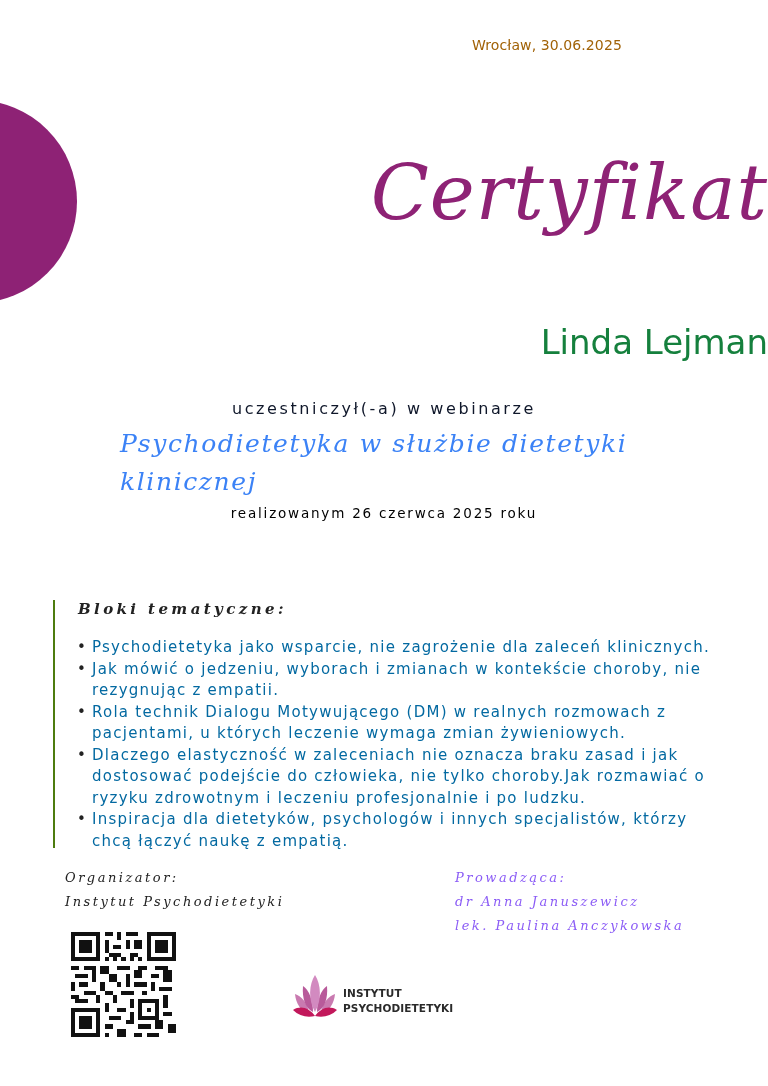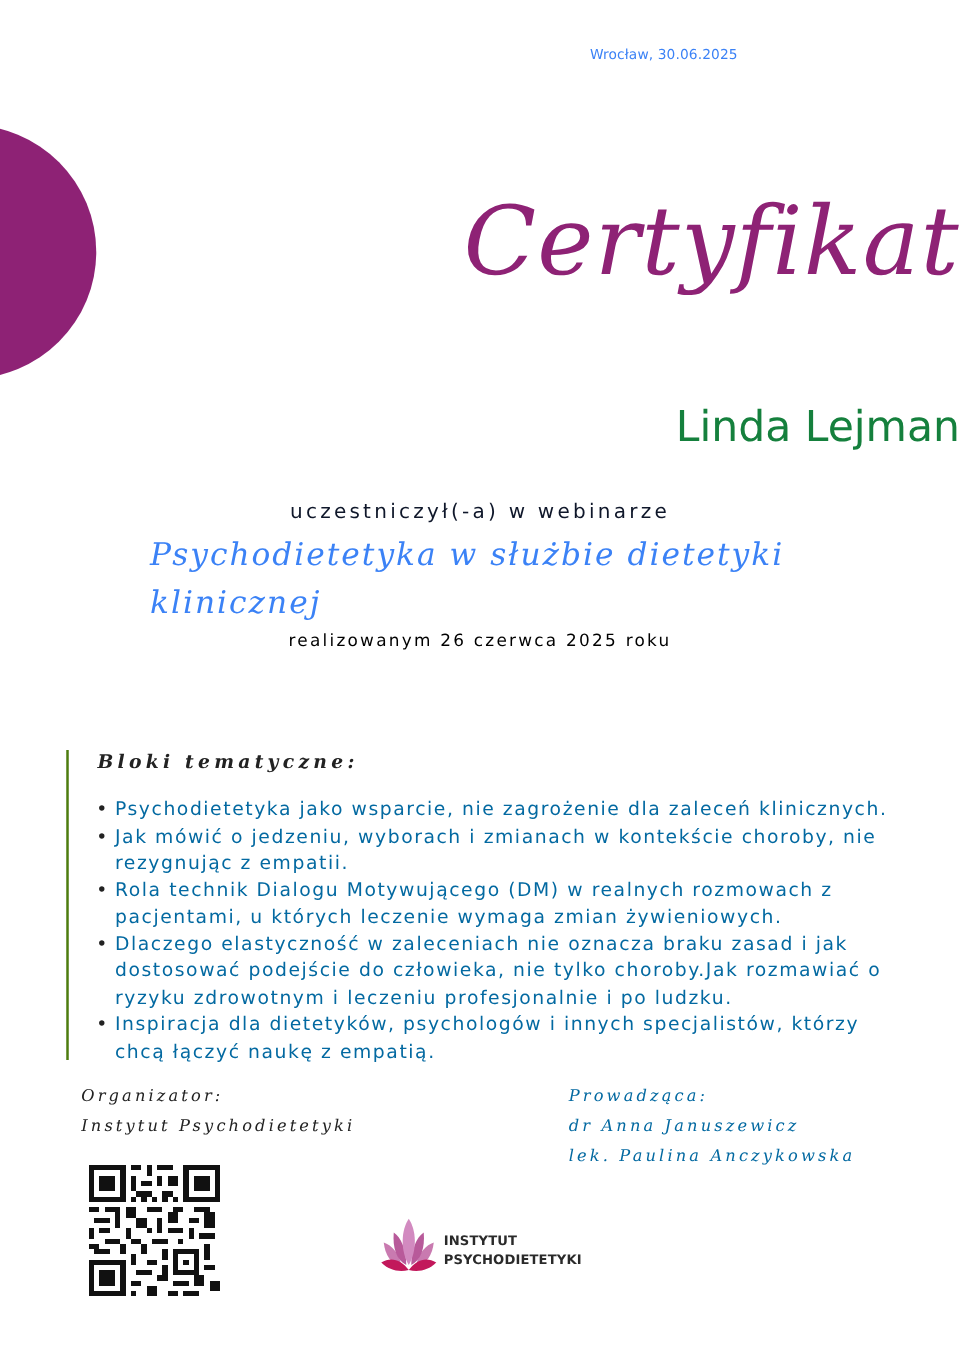--- a/index.html
+++ b/index.html
@@ -1,18 +1,18 @@
 <!DOCTYPE html>
 <html><head>
 <meta charset="utf-8">
 <style>
   html, body { margin: 0; padding: 0; background: #ffffff; }
   body { width: 768px; height: 1086px; position: relative; overflow: hidden;
          font-family: "Liberation Sans", sans-serif; color: #222; }
-  .date { position: absolute; top: 37px; left: 472px; font-size: 11px; color: #3b82f6;
+  .date { position: absolute; top: 37px; left: 472px; font-size: 14px; color: #a16207;
           font-family: "DejaVu Sans", sans-serif; letter-spacing: 0.1px; }
   .circle { position: absolute; left: -126px; top: 100px; width: 203px; height: 203px;
             border-radius: 50%; background: #8e2275; }
   .title { position: absolute; top: 148px; left: 0; width: 768px; text-align: right;
            font-family: "DejaVu Serif", serif; font-style: italic; font-size: 76px;
            color: #8e2275; letter-spacing: 1px; }
   .name { position: absolute; top: 322px; left: 0; width: 768px; text-align: right;
           font-family: "DejaVu Sans", sans-serif; font-size: 34px; color: #15803d; }
   .participated { position: absolute; top: 399px; left: 0; width: 768px; text-align: center;
                   font-family: "DejaVu Sans", sans-serif; font-size: 16px; color: #0f172a;
@@ -30,24 +30,24 @@
                     letter-spacing: 3.4px; }
   .topics ul { position: absolute; top: 37px; left: 21px; margin: 0; padding: 0 0 0 16px;
                width: 620px; list-style: none; }
   .topics li { position: relative; font-family: "DejaVu Sans", sans-serif; font-size: 15px;
                line-height: 21.5px; color: #0369a1; letter-spacing: 1.25px; }
   .topics li::before { content: "\2022"; position: absolute; left: -15px; top: 0; color: #222; }
   .organizer { position: absolute; top: 866px; left: 65px; font-family: "DejaVu Serif", serif;
                font-style: italic; font-size: 13px; line-height: 24px; color: #222;
                letter-spacing: 2.5px; }
   .leaders { position: absolute; top: 866px; left: 455px; font-family: "DejaVu Serif", serif;
-             font-style: italic; font-size: 13px; line-height: 24px; color: #0369a1;
+             font-style: italic; font-size: 13px; line-height: 24px; color: #8b5cf6;
              letter-spacing: 2.5px; }
   .qr { position: absolute; left: 71px; top: 932px; width: 105px; height: 105px; }
-  .logo { position: absolute; left: 303px; top: 972px; width: 170px; height: 50px; }
+  .logo { position: absolute; left: 291px; top: 972px; width: 170px; height: 50px; }
   .logo-text { position: absolute; left: 52px; top: 14px; font-family: "DejaVu Sans", sans-serif;
                font-weight: bold; font-size: 10.5px; line-height: 15px; color: #2a2a2a;
                letter-spacing: 0.1px; }
 </style>
 </head>
 <body>
 
 <div>
 
   <div class="date">Wrocław, 30.06.2025</div>

